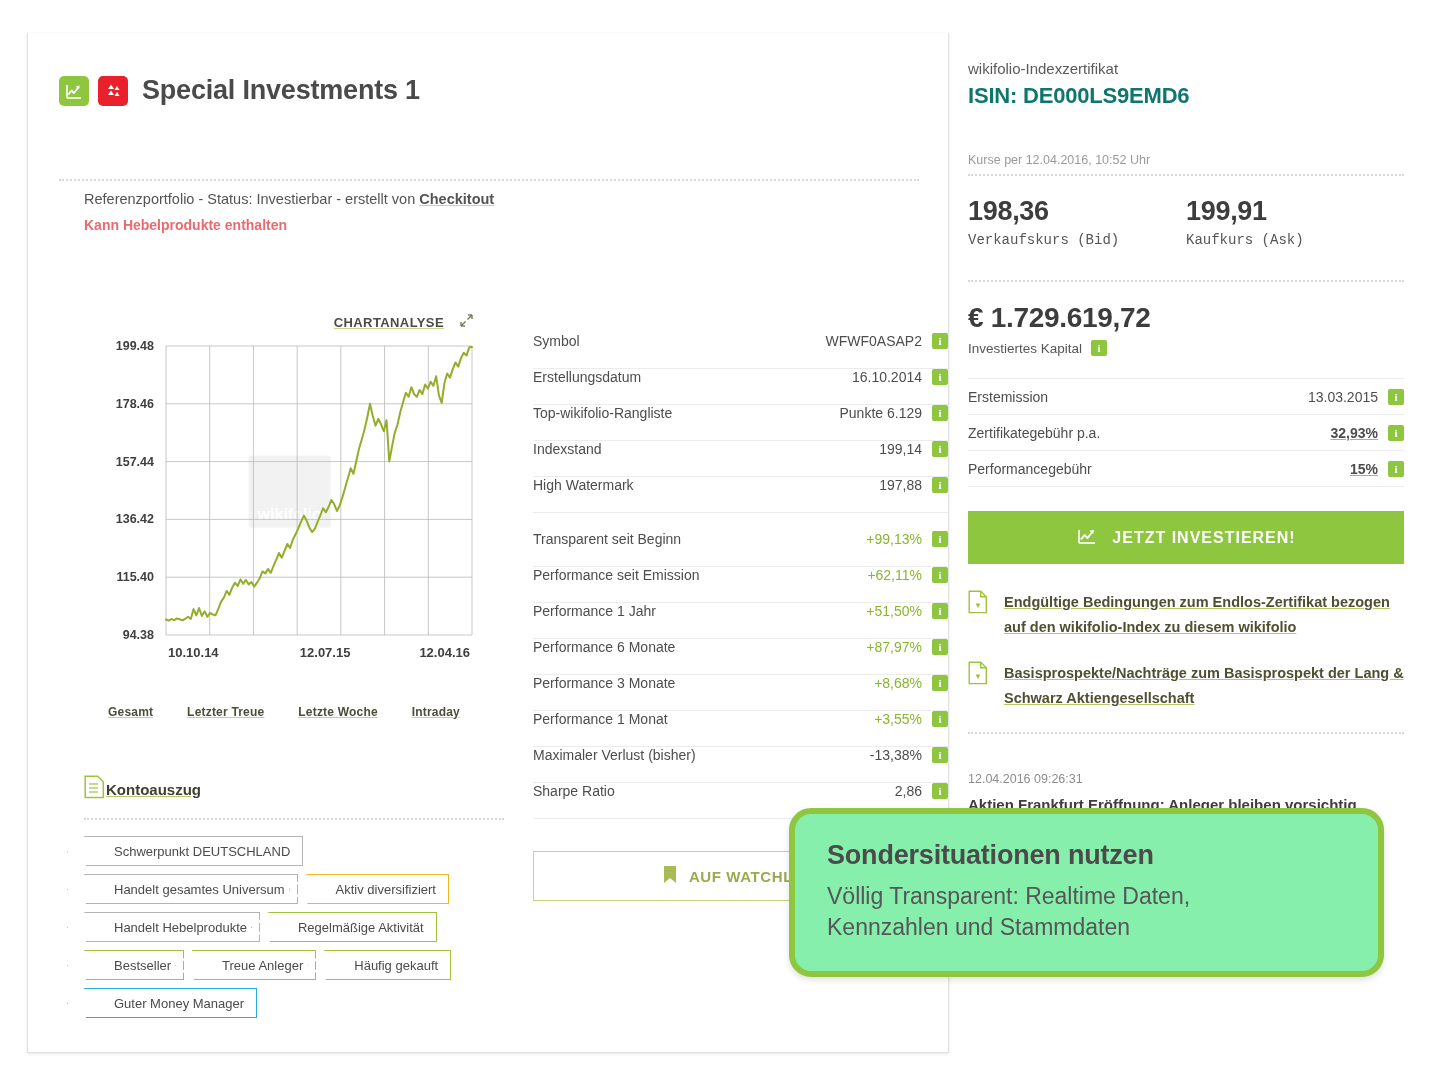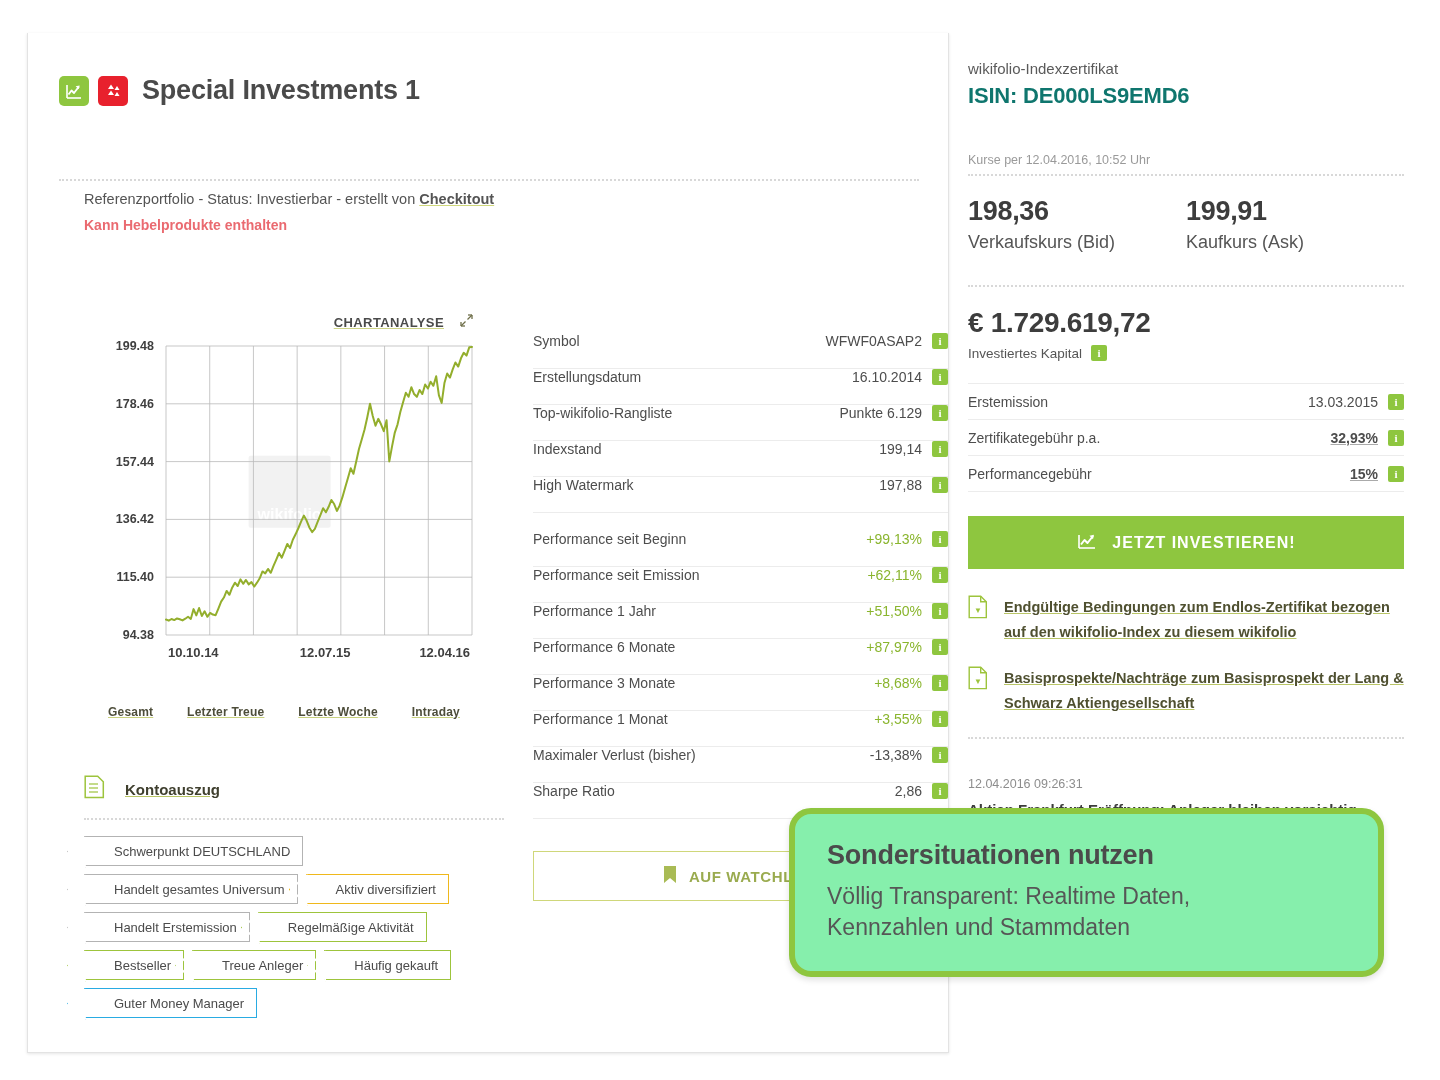--- a/index.html
+++ b/index.html
@@ -97,21 +97,21 @@
   .chart-tab {
     font-size: 12px; font-weight: bold;
     color: #4d4d3a;
     text-decoration: underline; text-decoration-color: #c9d17f;
     letter-spacing: 0.2px;
   }
 
   
   .kontoauszug {
     position: absolute; left: 56px; top: 742px;
-    display: flex; align-items: center; gap: 20px;
+    display: flex; align-items: center; gap: 1px;
   }
   .kontoauszug .lbl {
     font-size: 15px; font-weight: bold; color: #3f3f2e;
     text-decoration: underline; text-decoration-color: #b9c566;
   }
 
   
   .chips { position: absolute; left: 56px; top: 803px; width: 420px; }
   .chip-row { display: flex; gap: 8px; margin-bottom: 8px; height: 30px; }
   .chip {
@@ -192,21 +192,21 @@
     width: 436px;
     margin-left: 23px;
   }
   .sb-kicker { font-size: 15px; color: #5a5a5a; }
   .sb-isin { font-size: 22px; font-weight: bold; color: #0f766e; margin-top: 6px; letter-spacing: -0.2px;}
   .sb-kurse { font-size: 12.5px; color: #9a9a9a; margin-top: 44px; }
   .sb-dots { border-top: 2px dotted #d8d8d8; margin-top: 7px; }
   .price-row { display: flex; margin-top: 20px; }
   .price-col { width: 50%; }
   .price-big { font-size: 27px; font-weight: bold; color: #3d3d3d; letter-spacing:-0.3px;}
-  .price-lbl { font-size: 18px; color: #555; margin-top: 5px; }
+  .price-lbl { font-size: 14px; color: #555; margin-top: 5px; font-family: Liberation Mono, monospace; }
 
   .capital-big { font-size: 28px; font-weight: bold; color: #3d3d3d; letter-spacing:-0.3px;}
   .capital-lbl { font-size: 13.5px; color: #555; margin-top: 6px; display:flex; align-items:center; gap: 9px;}
 
   .fee-table { margin-top: 22px; border-top: 1px solid #ececec;}
   .fee-row {
     display: flex; align-items: center;
     height: 36px;
     border-bottom: 1px solid #ececec;
     font-size: 14px;
@@ -368,21 +368,21 @@
 
     <div class="chips" id="chips-container">
         <div class="chip-row">
           <div class="chip c-grey">Schwerpunkt DEUTSCHLAND</div>
         </div>
         <div class="chip-row">
           <div class="chip c-grey">Handelt gesamtes Universum</div>
           <div class="chip c-orange">Aktiv diversifiziert</div>
         </div>
         <div class="chip-row">
-          <div class="chip c-grey">Handelt Erstemission</div>
+          <div class="chip c-grey">Handelt Hebelprodukte</div>
           <div class="chip c-green">Regelmäßige Aktivität</div>
         </div>
         <div class="chip-row">
           <div class="chip c-green">Bestseller</div>
           <div class="chip c-green">Treue Anleger</div>
           <div class="chip c-green">Häufig gekauft</div>
         </div>
         <div class="chip-row">
           <div class="chip c-blue">Guter Money Manager</div>
         </div>
@@ -409,21 +409,21 @@
           <div class="dt-value neg">199,14</div>
           <span class="info-i">i</span>
         </div>
         <div class="dt-row">
           <div class="dt-label">High Watermark</div>
           <div class="dt-value neg">197,88</div>
           <span class="info-i">i</span>
         </div>
         <div class="dt-gap"></div>
         <div class="dt-row">
-          <div class="dt-label">Performance seit Beginn</div>
+          <div class="dt-label">Transparent seit Beginn</div>
           <div class="dt-value pos">+99,13%</div>
           <span class="info-i">i</span>
         </div>
         <div class="dt-row">
           <div class="dt-label">Performance seit Emission</div>
           <div class="dt-value pos">+62,11%</div>
           <span class="info-i">i</span>
         </div>
         <div class="dt-row">
           <div class="dt-label">Performance 1 Jahr</div>

